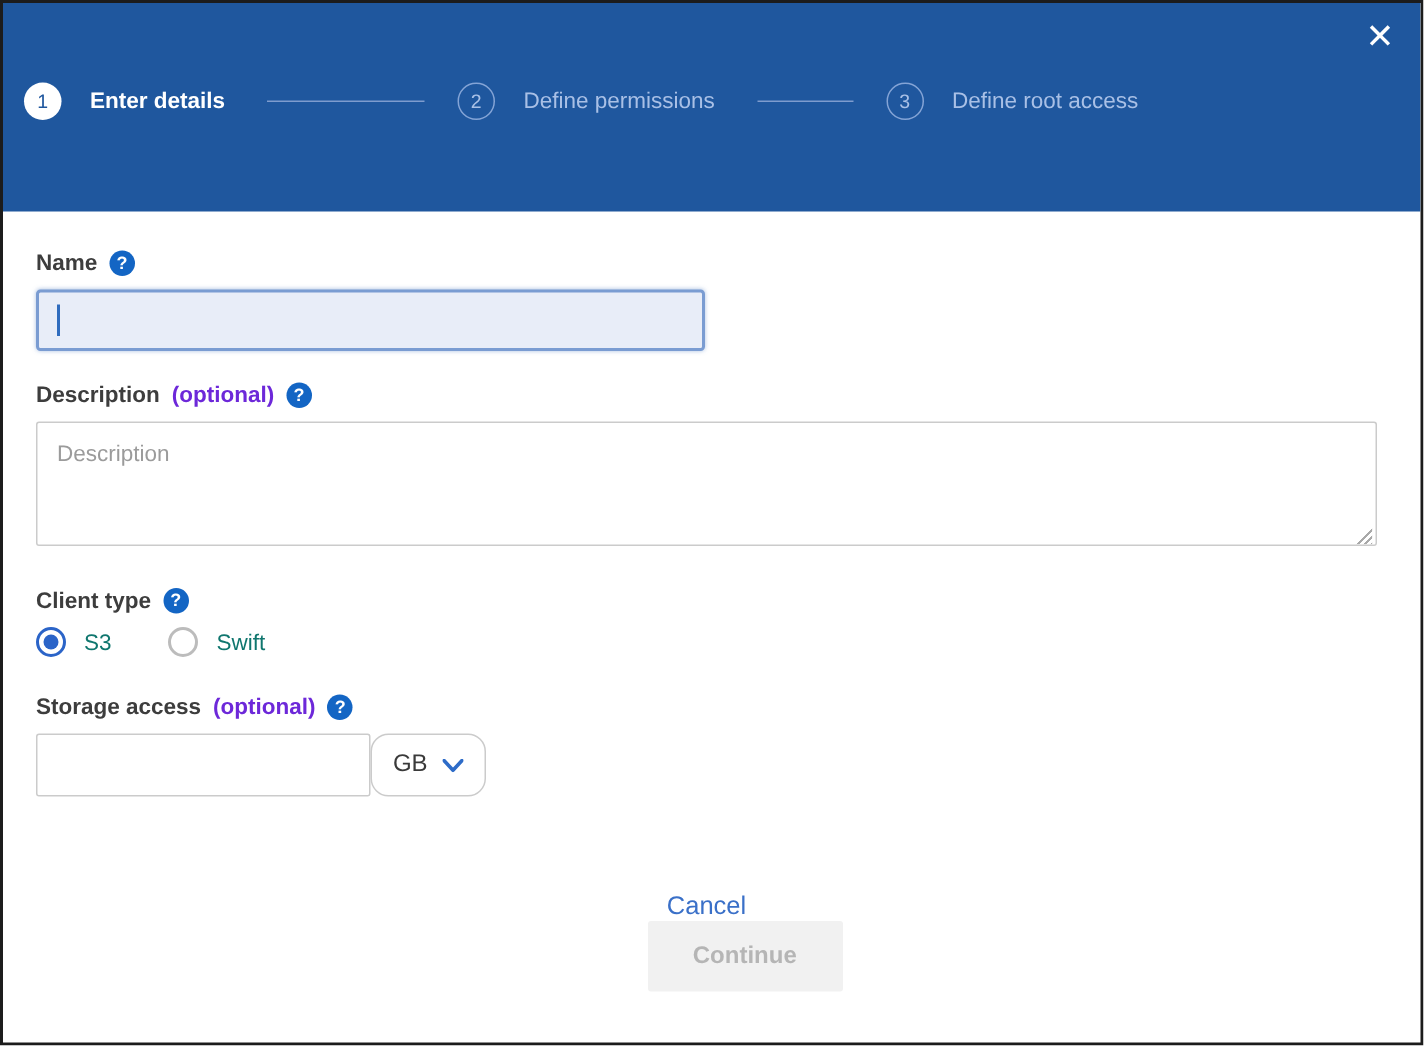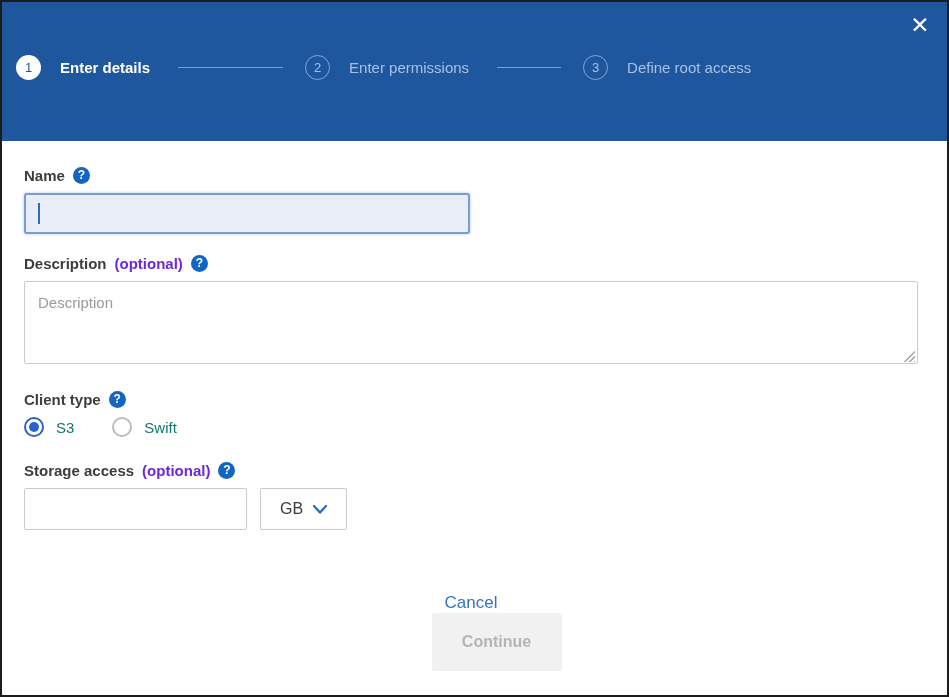--- a/index.html
+++ b/index.html
@@ -136,44 +136,43 @@
   .radio-label { margin-left:12px; font-size:15px; color:#0f766e; }
 
   .quota-row { margin-top:21px; }
   .quota-controls { display:flex; align-items:stretch; margin-top:8px; }
   .quota-input {
     width:223px; height:42px;
     border:1px solid #cbcbcb; border-radius:2px;
     font-size:15px; color:#333; padding:0 12px; outline:none;
   }
   .unit-select {
-    margin-left:13px;
-    width:87px; height:42px;
-    border:1px solid #cbcbcb; border-radius:2px;
+    width:77px; height:42px;
+    border:1px solid #cbcbcb; border-radius:12px;
     background:#fff;
     display:flex; align-items:center; justify-content:center;
     gap:10px; cursor:pointer;
   }
   .unit-label { font-size:16px; color:#3a3a3a; }
   .chevron-svg { display:block; }
 
   
   .modal-footer {
     margin-top:63px;
     padding:0 29px 0 22px;
     display:flex; align-items:center; justify-content:flex-end;flex-direction:column;
   }
   .cancel-link {
     background:none; border:none;
     color:#3a70c8; font-size:17px; cursor:pointer;
     font-family:"Liberation Sans","DejaVu Sans",sans-serif;
   }
   .continue-btn {
     margin-left:51px;
-    width:130px; height:58px;
+    width:130px; height:47px;
     background:#f1f1f1; border:none; border-radius:2px;
     color:#b5b5b5; font-size:16px; font-weight:700;
     font-family:"Liberation Sans","DejaVu Sans",sans-serif;
   }
 </style>
 </head>
 <body>
 
 <div class="page">
 
@@ -181,21 +180,21 @@
     <button class="close-btn">✕</button>
 
     <div class="stepper">
       <div class="step active">
         <div class="step-circle">1</div>
         <div class="step-label">Enter details</div>
       </div>
       <div class="step-line l1"></div>
       <div class="step upcoming">
         <div class="step-circle">2</div>
-        <div class="step-label">Enter permissions</div>
+        <div class="step-label">Define permissions</div>
       </div>
       <div class="step-line l2"></div>
       <div class="step upcoming">
         <div class="step-circle">3</div>
         <div class="step-label">Define root access</div>
       </div>
     </div>
   </div>
 
   <div class="modal-body">

